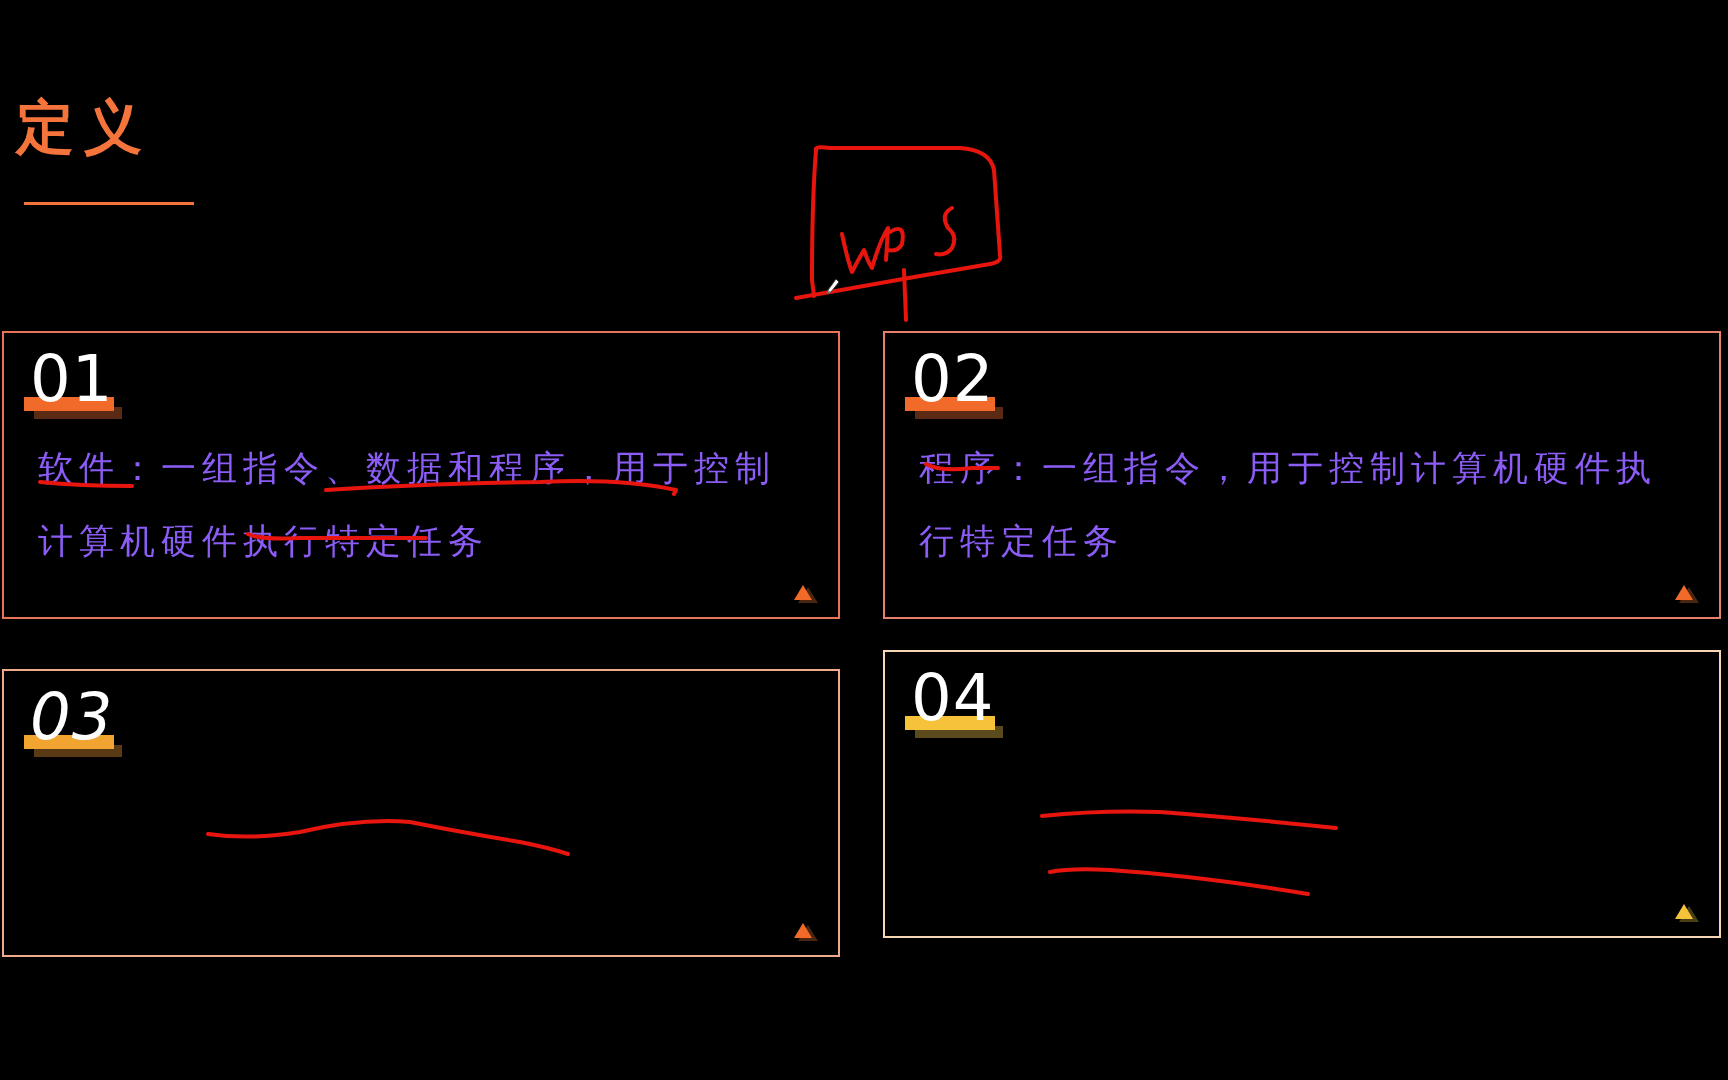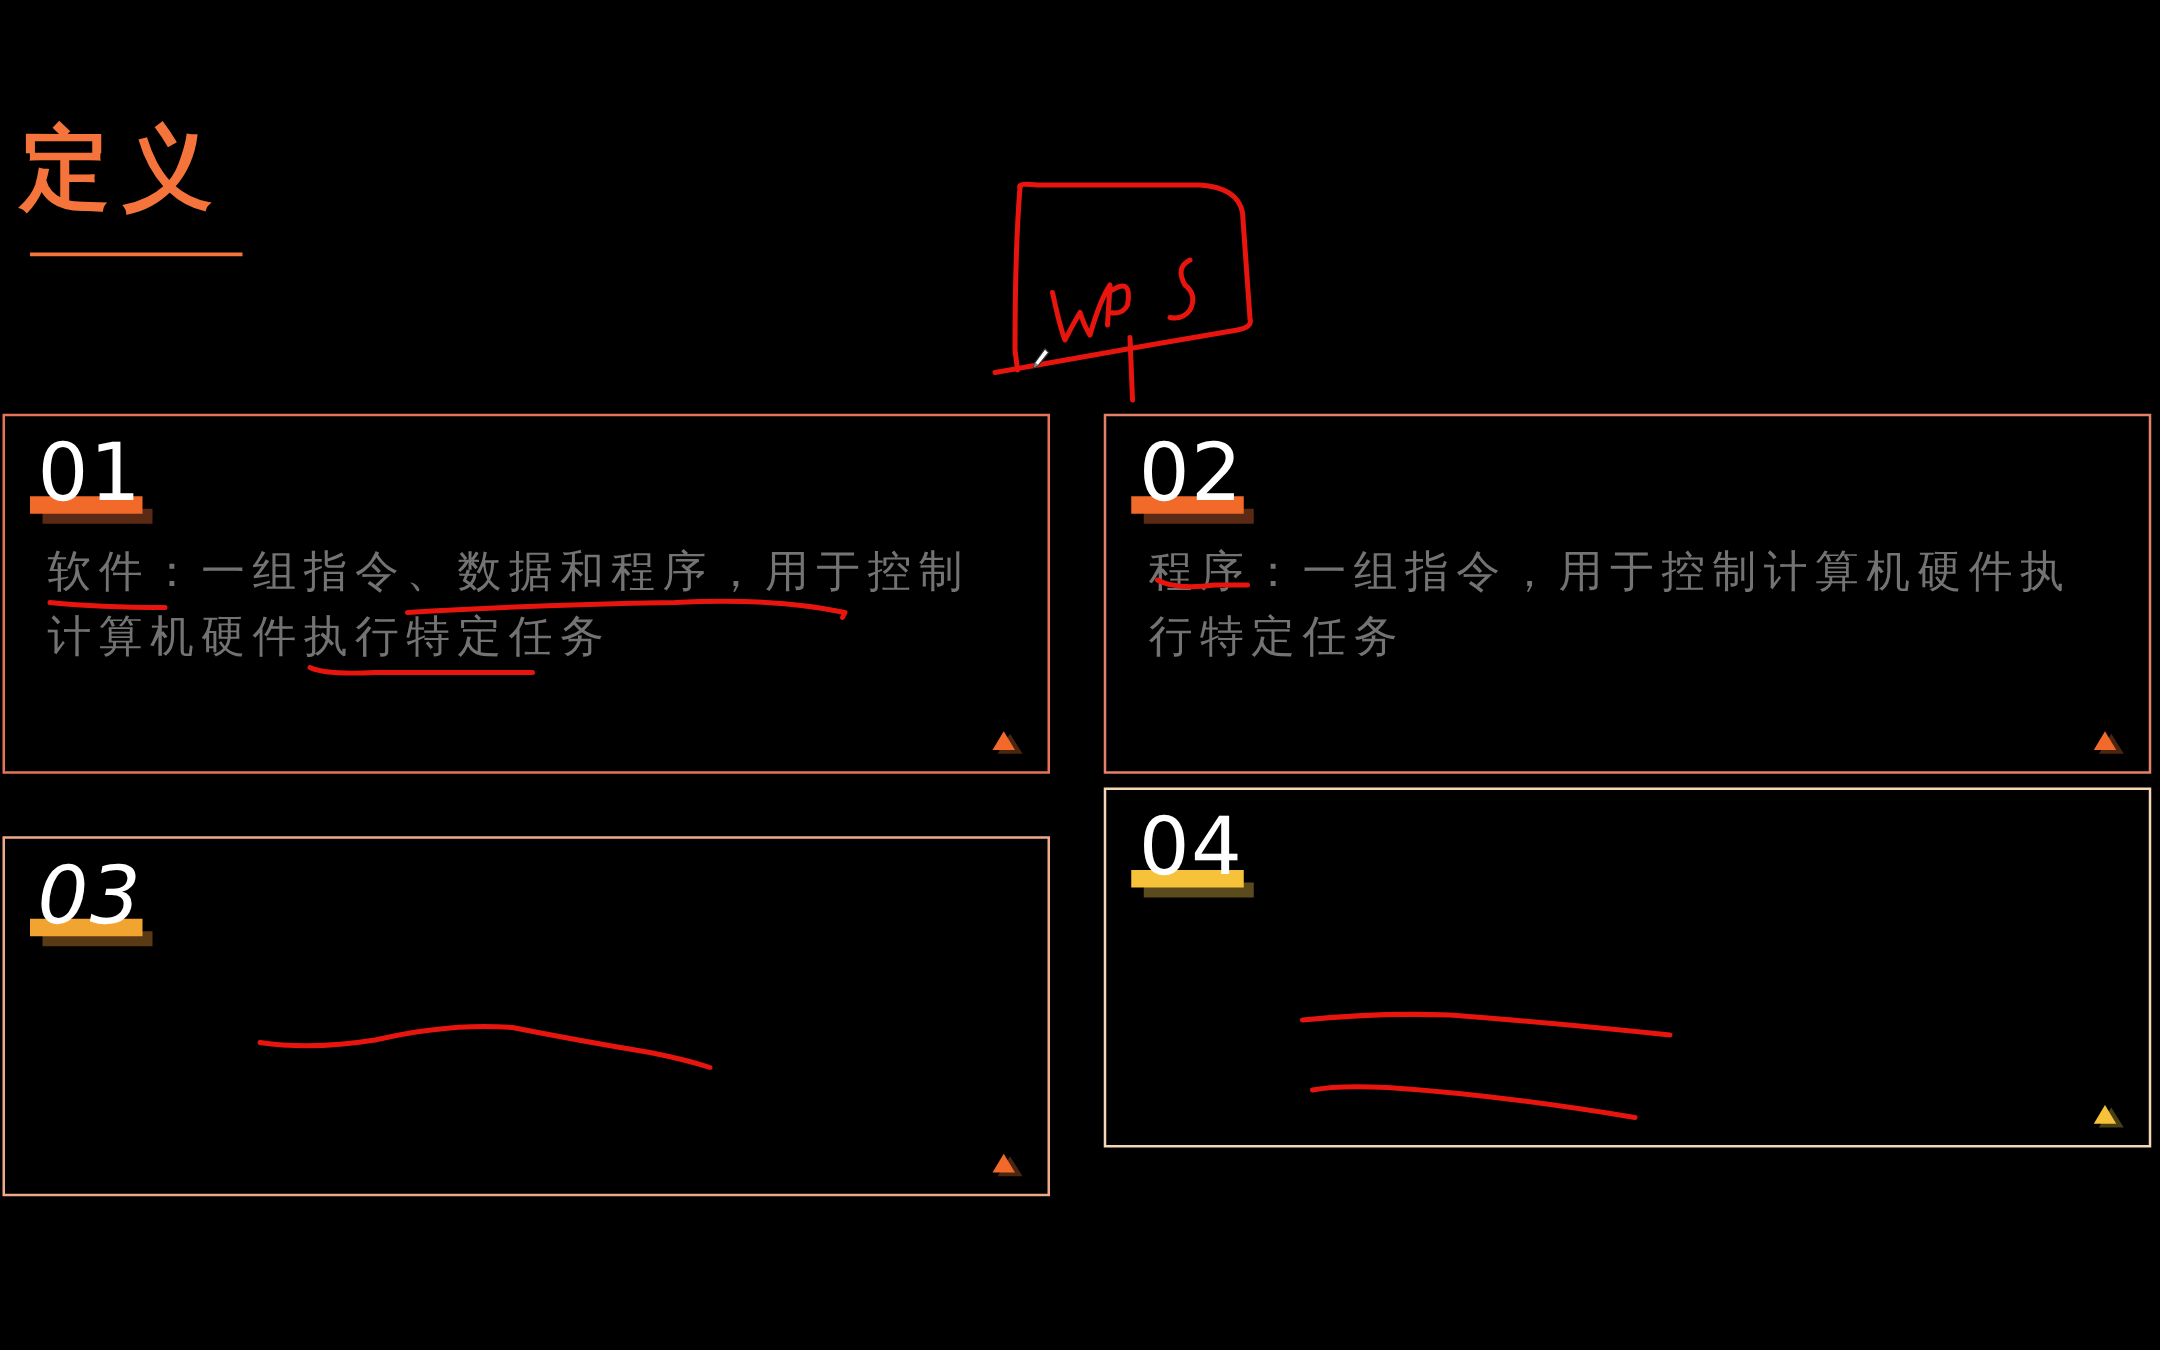--- a/index.html
+++ b/index.html
@@ -6,21 +6,21 @@
     body {
       width: 1728px; height: 1080px;
       background: #000000;
       position: relative;
       overflow: hidden;
       font-family: "DejaVu Sans", "Liberation Sans", sans-serif;
     }
     .title {
       position: absolute; left: 16px; top: 98px;
       font-family: "DejaVu Serif", "Liberation Serif", serif;
-      font-size: 72px; font-weight: bold;
+      font-size: 58px; font-weight: bold;
       color: #f4743b; letter-spacing: 10px;
       line-height: 1;
     }
     .title-underline {
       position: absolute; left: 24px; top: 202px;
       width: 170px; height: 3px; background: #f4743b;
     }
     .annotation-svg {
       position: absolute; left: 0; top: 0;
       width: 1728px; height: 1080px;
@@ -29,41 +29,41 @@
     .card {
       position: absolute;
       width: 838px; height: 288px;
       border: 2px solid #22c55e;
       box-sizing: border-box;
       background: #000;
     }
     .card.c1 { left: 2px; top: 331px; border-color: #e6735a; }
     .card.c2 { left: 883px; top: 331px; border-color: #e6806a; padding-left: 48px; }
     .card.c3 { left: 2px; top: 669px; border-color: #f0a989; font-style: italic; }
-    .card.c4 { left: 883px; top: 630px; border-color: #f5d6b5; }
+    .card.c4 { left: 883px; top: 650px; border-color: #f5d6b5; }
     .num-wrap { position: absolute; left: 20px; top: 18px; width: 100px; height: 66px; }
     .num-shadow { position: absolute; left: 10px; top: 56px; width: 88px; height: 12px; }
     .num-bar { position: absolute; left: 0; top: 46px; width: 90px; height: 14px; }
     .num {
       position: absolute; left: 6px; top: -4px;
       font-family: "DejaVu Sans", sans-serif;
       font-size: 64px; color: #ffffff; line-height: 1;
       letter-spacing: 1px;
     }
     .orange .num-bar { background: #f26a2a; }
     .orange .num-shadow { background: #5a2a14; }
     .amber .num-bar { background: #f2a430; }
     .amber .num-shadow { background: #5a3a14; }
     .yellow .num-bar { background: #f5c23a; }
     .yellow .num-shadow { background: #5a4a1c; }
     .desc {
       position: absolute; left: 34px; top: 99px;
       width: 760px;
-      font-size: 35px; line-height: 52px;
-      color: #737373; letter-spacing: 6px;
+      font-size: 35px; line-height: 73px;
+      color: #8b5cf6; letter-spacing: 6px;
     }
     .tri {
       position: absolute; right: 22px; bottom: 14px;
       width: 22px; height: 18px;
     }
     .tri .shadow {
       position: absolute; left: 4px; top: 2px; width: 0; height: 0;
       border-left: 10px solid transparent; border-right: 10px solid transparent;
       border-bottom: 16px solid #4a2510;
     }

